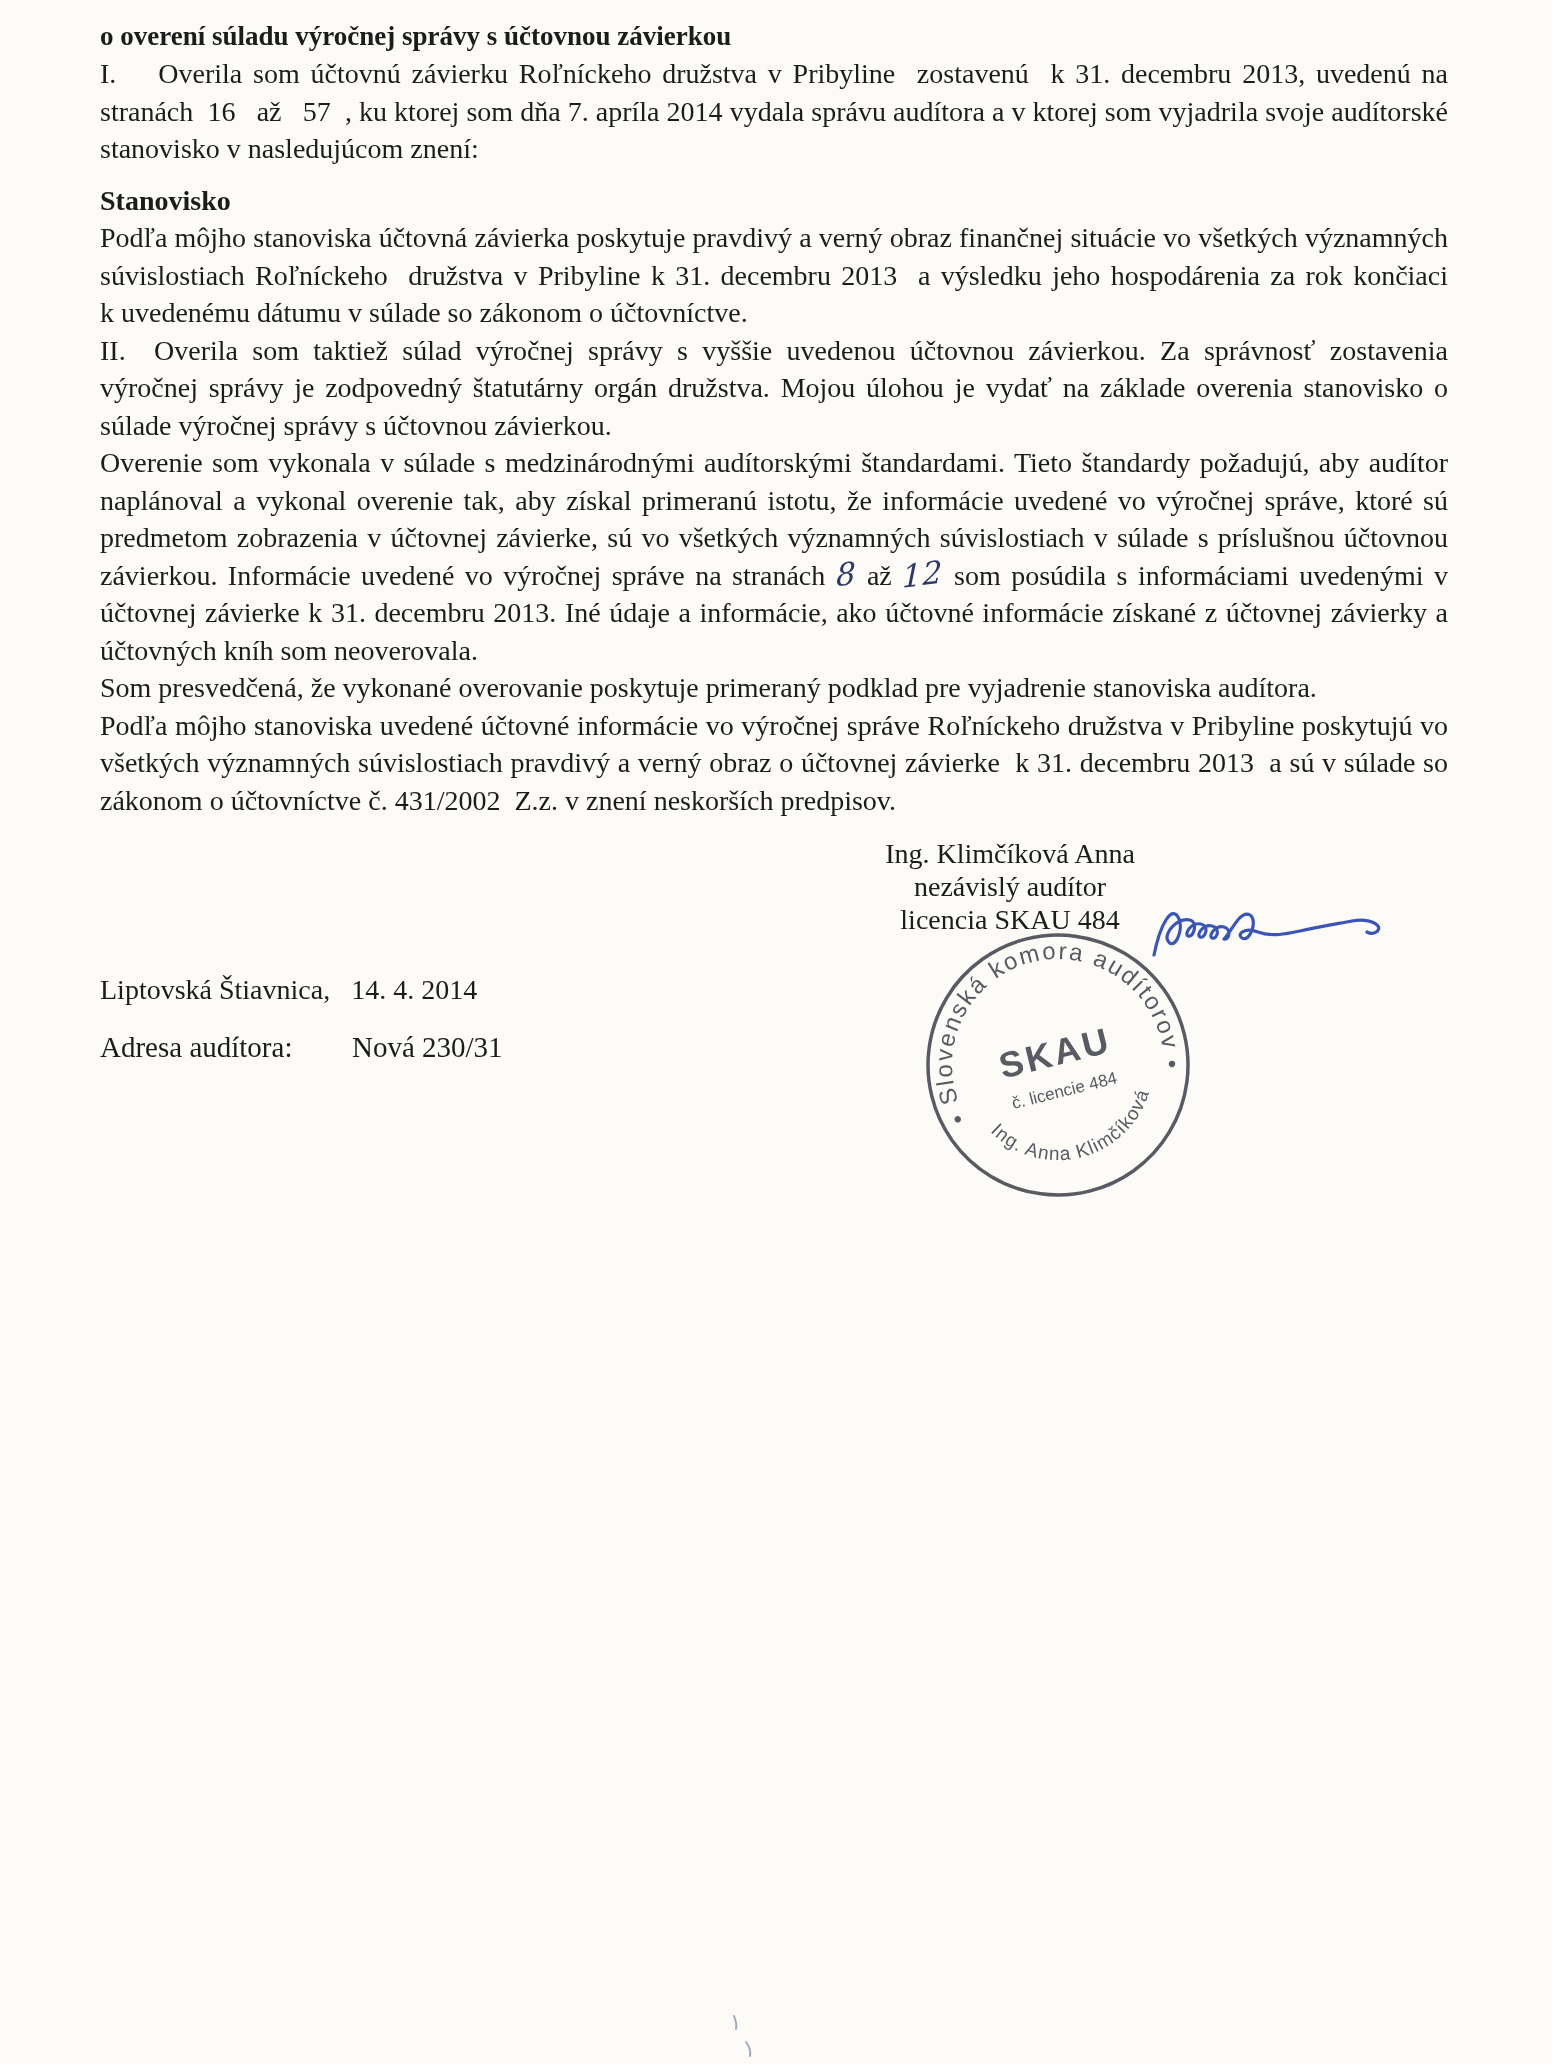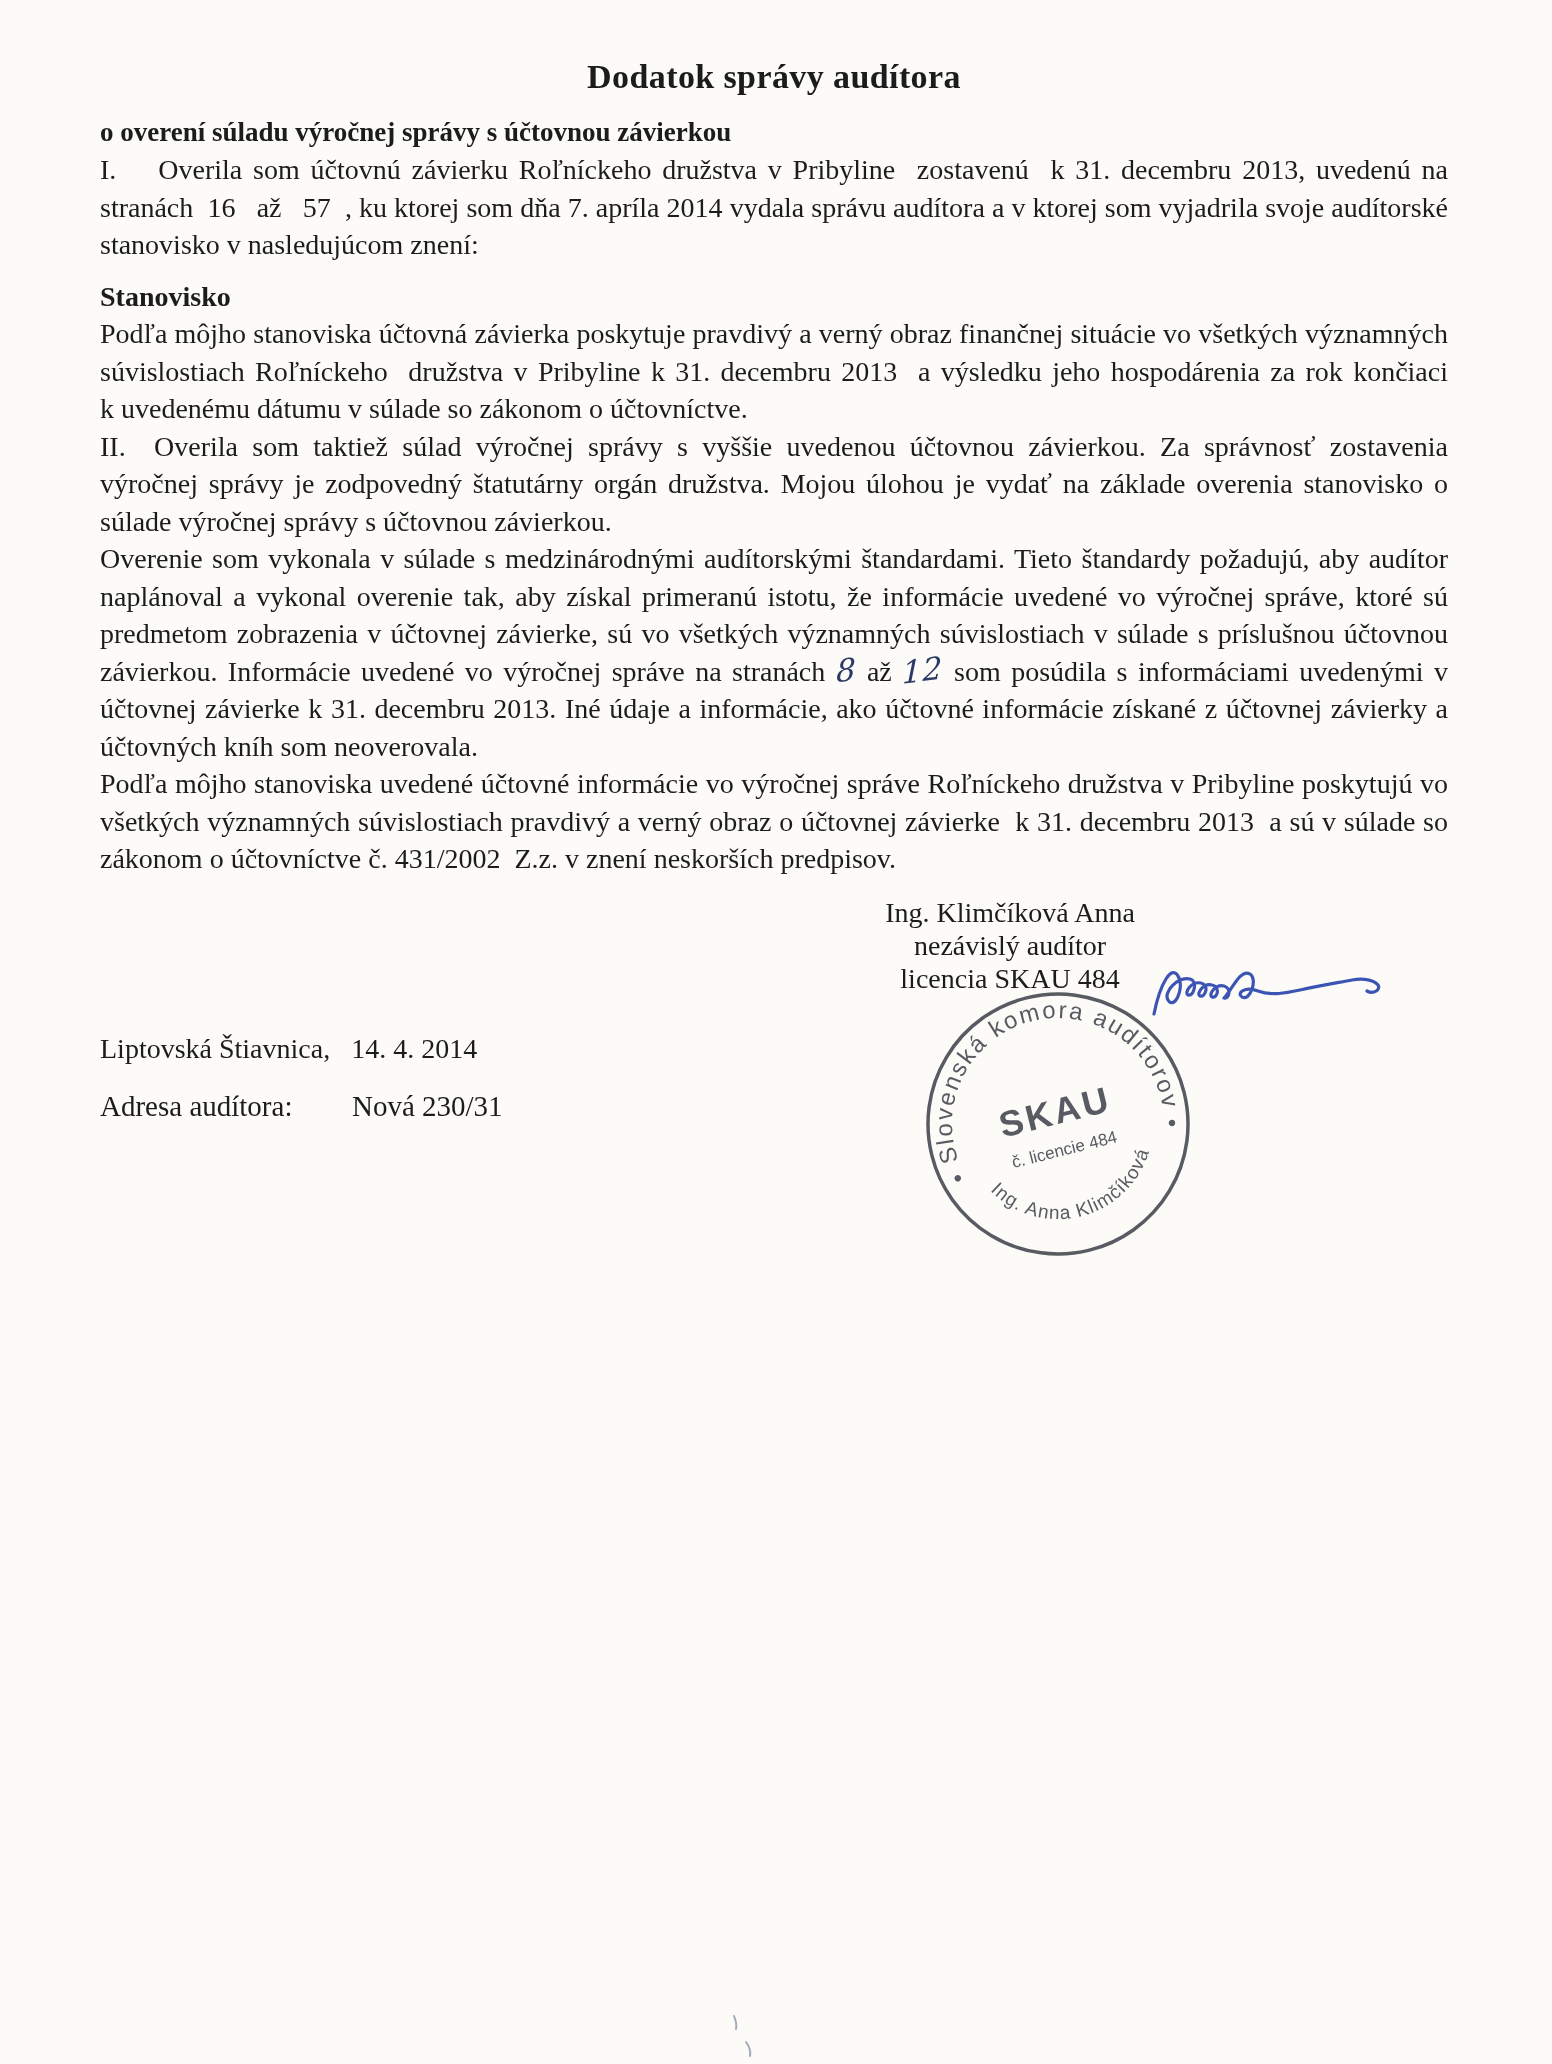--- a/index.html
+++ b/index.html
@@ -59,37 +59,37 @@
   .sig-ink { position:absolute; top:52px; left:1044px; }
 
   .pen-marks { position:absolute; top:2012px; left:724px; opacity:0.55; }
 </style>
 </head>
 <body>
 
 <div class="page">
   <div class="content">
 
-    <div class="title">Dodatok správy audítora</div>
 
     <div class="subtitle">
       <div>o overení súladu výročnej správy s účtovnou závierkou</div>
     </div>
 
 
     <p class="body mt-p1">I.  Overila som účtovnú závierku Roľníckeho družstva v Pribyline&nbsp; zostavenú&nbsp; k&nbsp;31. decembru 2013, uvedenú na stranách&nbsp; 16&nbsp;&nbsp; až&nbsp;&nbsp; 57&nbsp; , ku ktorej som dňa 7. apríla 2014 vydala správu audítora a v ktorej som vyjadrila svoje audítorské stanovisko v nasledujúcom znení:</p>
 
     <div class="heading">Stanovisko</div>
 
     <p class="body mt-a">Podľa môjho stanoviska účtovná závierka poskytuje pravdivý a verný obraz finančnej situácie vo všetkých významných súvislostiach Roľníckeho&nbsp; družstva v Pribyline k&nbsp;31. decembru 2013&nbsp; a&nbsp;výsledku jeho hospodárenia za rok končiaci k&nbsp;uvedenému dátumu v&nbsp;súlade so zákonom o účtovníctve.</p>
 
     <p class="body mt-b">II.  Overila som taktiež súlad výročnej správy s&nbsp;vyššie uvedenou účtovnou závierkou. Za správnosť zostavenia výročnej správy je zodpovedný štatutárny orgán družstva. Mojou úlohou je vydať na základe overenia stanovisko o súlade výročnej správy s účtovnou závierkou.</p>
 
     <p class="body mt-b"><span>Overenie som vykonala v&nbsp;súlade s&nbsp;medzinárodnými audítorskými štandardami. Tieto štandardy požadujú, aby audítor naplánoval a&nbsp;vykonal overenie tak, aby získal primeranú istotu, že informácie uvedené vo výročnej správe, ktoré sú predmetom zobrazenia v&nbsp;účtovnej závierke, sú vo všetkých významných súvislostiach v súlade s príslušnou účtovnou závierkou. Informácie uvedené vo výročnej správe na stranách </span><span class="hw">8</span><span> až </span><span class="hw">12</span><span> som posúdila s&nbsp;informáciami uvedenými v účtovnej závierke k&nbsp;31. decembru 2013. Iné údaje a&nbsp;informácie, ako účtovné informácie získané z účtovnej závierky a účtovných kníh som neoverovala.</span></p>
 
+    <p class="body mt-0">Som presvedčená, že vykonané overovanie poskytuje primeraný podklad pre vyjadrenie stanoviska audítora.</p>
 
     <p class="body mt-b">Podľa môjho stanoviska uvedené účtovné informácie vo výročnej správe Roľníckeho družstva v&nbsp;Pribyline poskytujú vo všetkých významných súvislostiach pravdivý a verný obraz o&nbsp;účtovnej závierke&nbsp; k&nbsp;31. decembru 2013&nbsp; a&nbsp;sú v&nbsp;súlade so zákonom o&nbsp;účtovníctve č. 431/2002&nbsp; Z.z. v znení neskorších predpisov.</p>
 
     <div class="lower">
 
       <div class="sig-block">
         <div>Ing. Klimčíková Anna</div>
         <div>nezávislý audítor</div>
         <div>licencia SKAU 484</div>
       </div>

